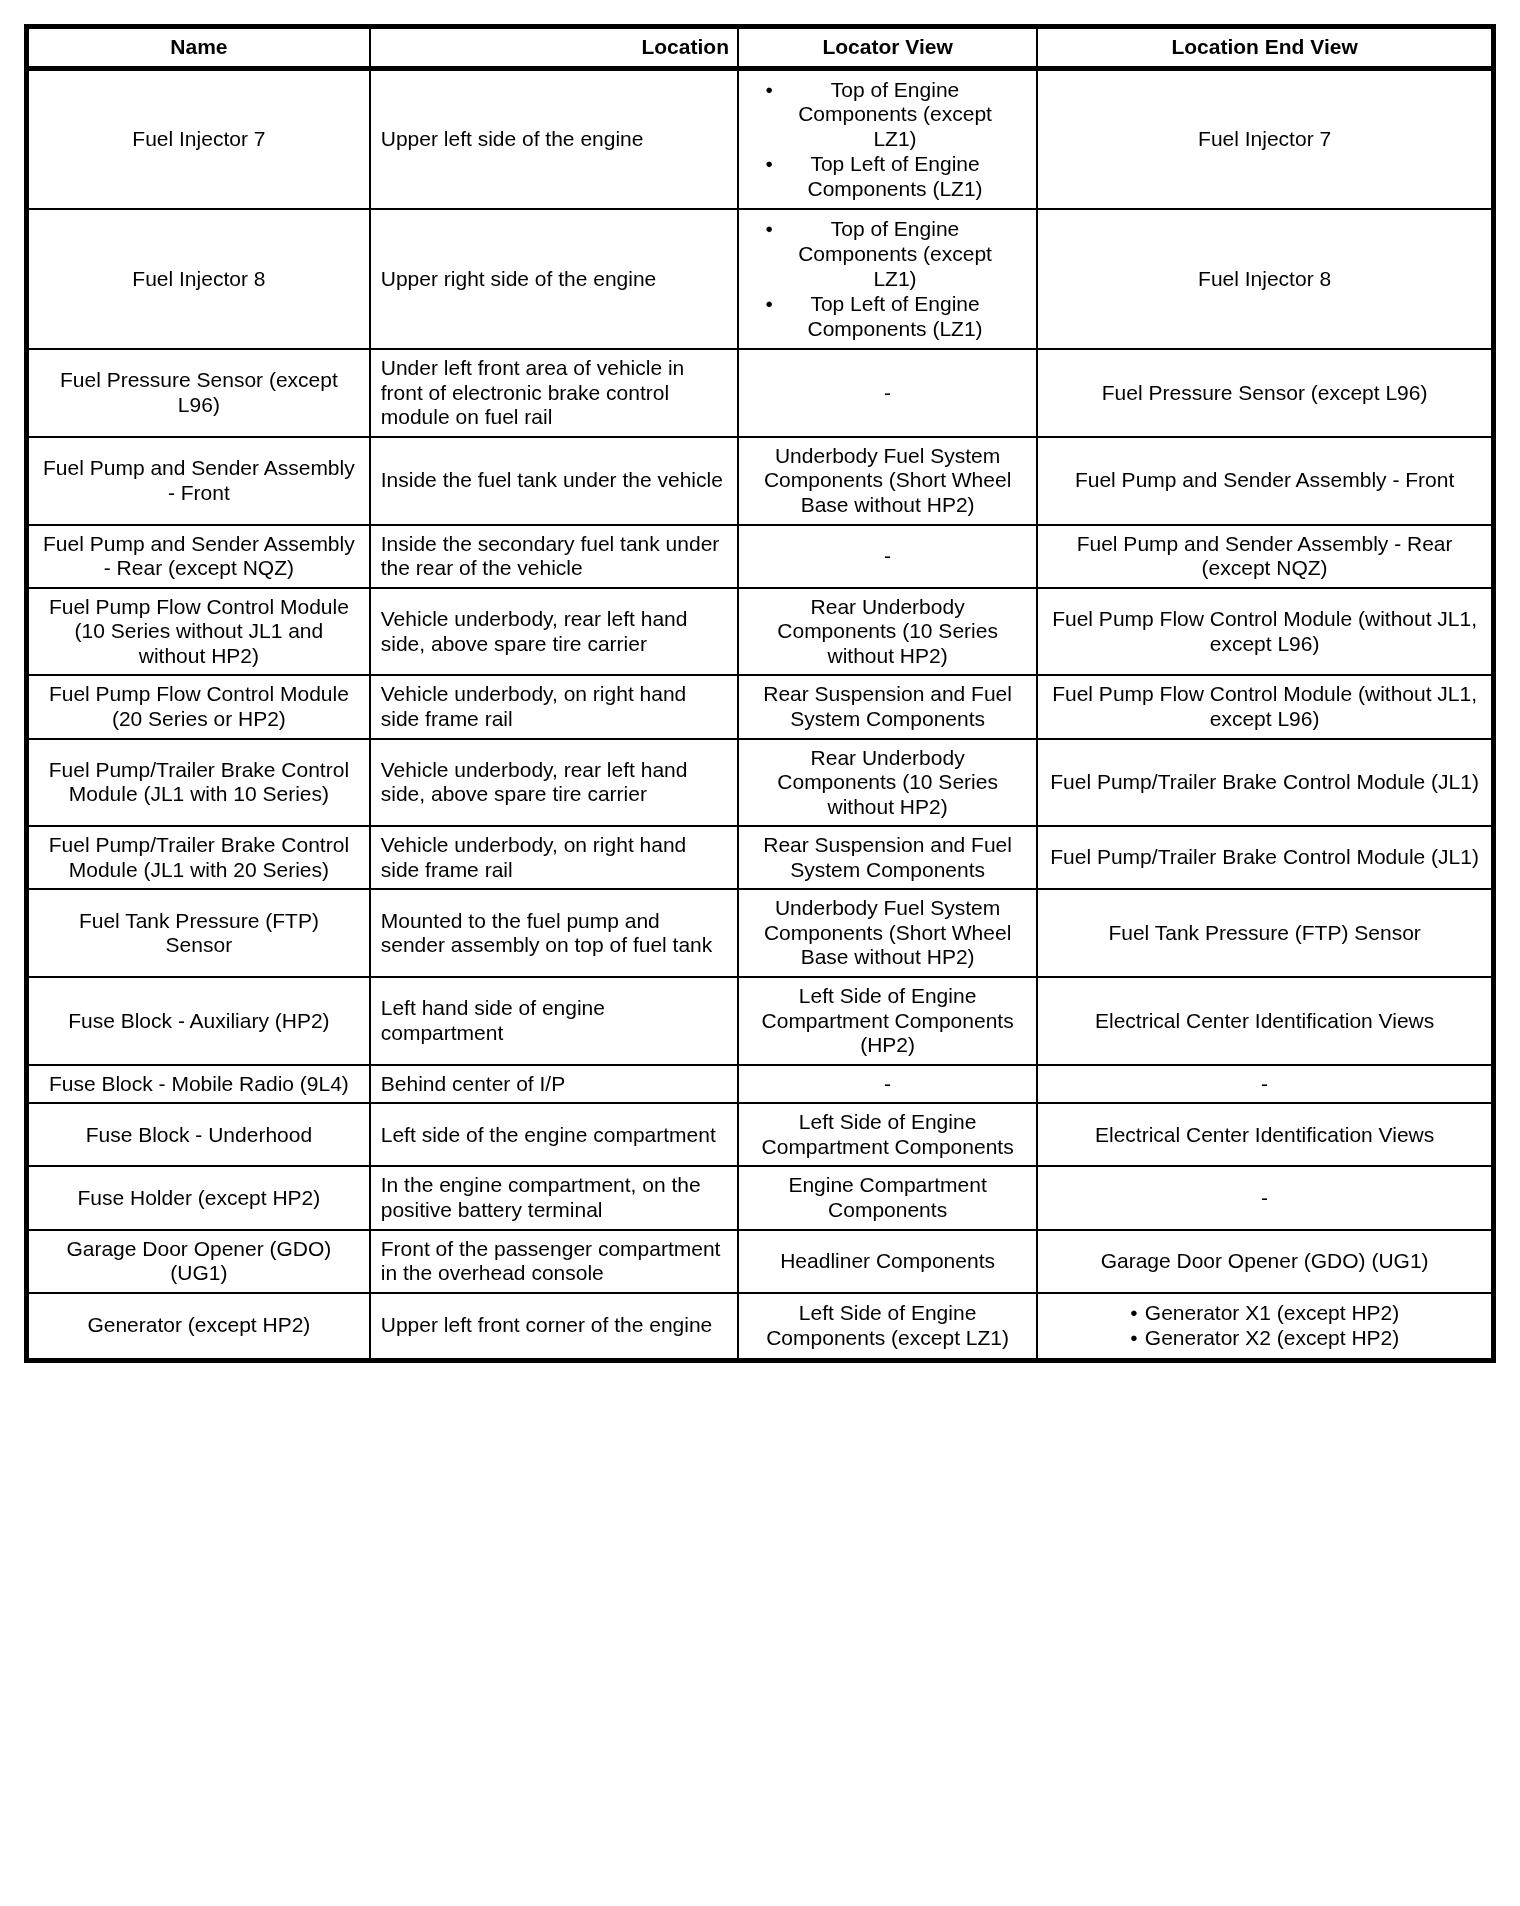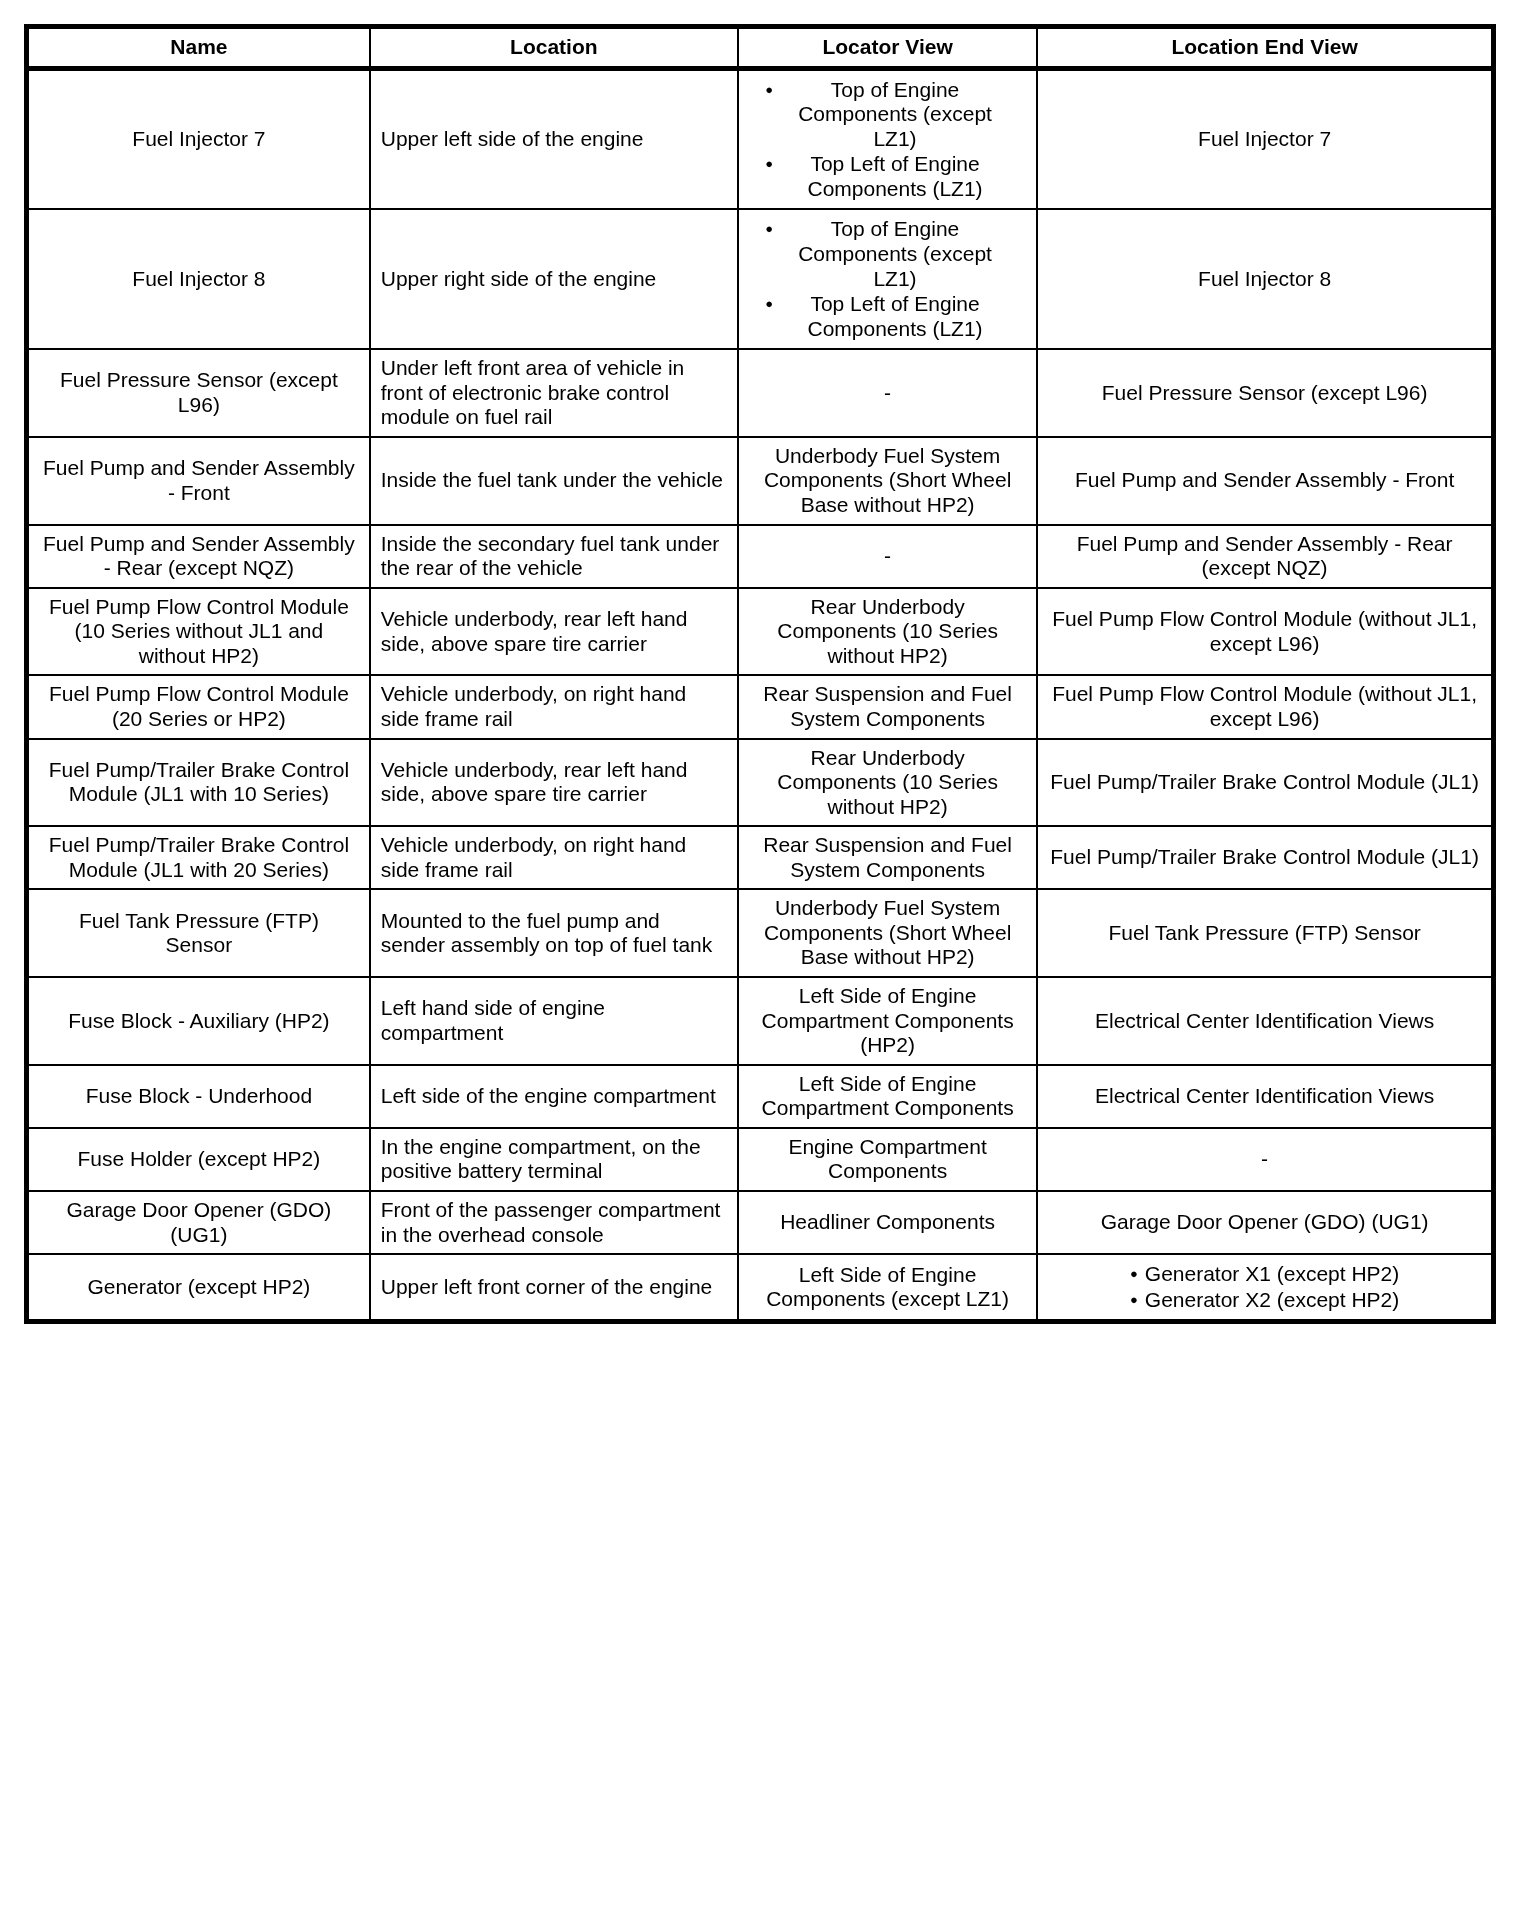--- a/index.html
+++ b/index.html
@@ -37,21 +37,21 @@
     padding: 6px 10px;
     word-wrap: break-word;
   }
   thead th {
     font-weight: bold;
     text-align: center;
     border-bottom: 5px solid #000000;
     padding: 6px 8px;
   }
   thead th.h-location {
-    text-align: center;
+    text-align: right;
   }
   td.col-name {
     text-align: center;
     padding: 6px 14px;
   }
   td.col-location {
     text-align: left;
     margin-left: 36px;
   }
   td.col-locator {
@@ -177,20 +177,26 @@
           <td class="col-locator">Underbody Fuel System Components (Short Wheel Base without HP2)</td>
           <td class="col-connector">Fuel Tank Pressure (FTP) Sensor</td>
         </tr>
         <tr>
           <td class="col-name">Fuse Block - Auxiliary (HP2)</td>
           <td class="col-location">Left hand side of engine compartment</td>
           <td class="col-locator">Left Side of Engine Compartment Components (HP2)</td>
           <td class="col-connector">Electrical Center Identification Views</td>
         </tr>
         <tr>
+          <td class="col-name">Fuse Block - Mobile Radio (9L4)</td>
+          <td class="col-location">Behind center of I/P</td>
+          <td class="col-locator">-</td>
+          <td class="col-connector">-</td>
+        </tr>
+        <tr>
           <td class="col-name">Fuse Block - Underhood</td>
           <td class="col-location">Left side of the engine compartment</td>
           <td class="col-locator">Left Side of Engine Compartment Components</td>
           <td class="col-connector">Electrical Center Identification Views</td>
         </tr>
         <tr>
           <td class="col-name">Fuse Holder (except HP2)</td>
           <td class="col-location">In the engine compartment, on the positive battery terminal</td>
           <td class="col-locator">Engine Compartment Components</td>
           <td class="col-connector">-</td>

